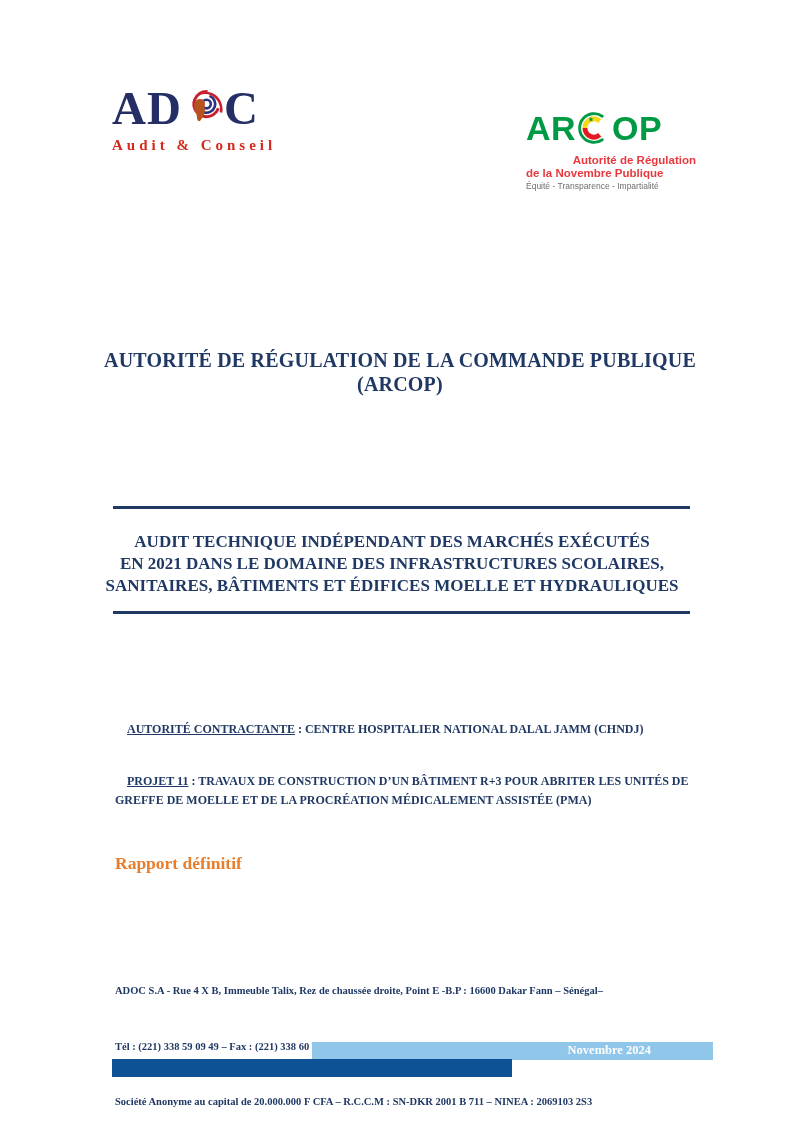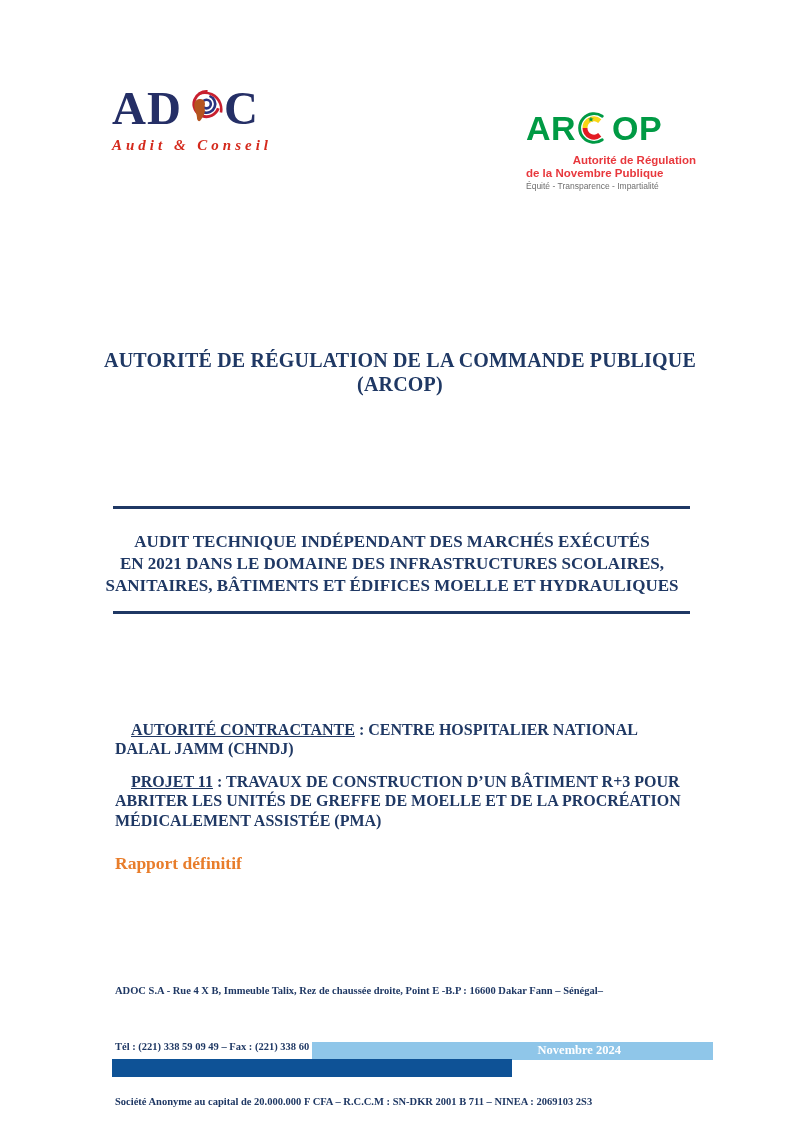--- a/index.html
+++ b/index.html
@@ -5,53 +5,53 @@
   html,body{margin:0;padding:0;background:#ffffff;}
   .page{
     position:relative;width:800px;height:1133px;background:#ffffff;
     font-family:"Liberation Serif", serif;color:#1F3864;overflow:hidden;
   }
   
   .adoc-logo{position:absolute;left:112px;top:84px;width:170px;}
   .adoc-word{display:flex;align-items:flex-start;font-family:"Liberation Serif",serif;
     font-weight:bold;font-size:47px;line-height:48px;color:#252F66;letter-spacing:1px;}
   .adoc-globe{width:40px;height:50px;margin:2px 1px 0 1px;flex:0 0 auto;}
-  .adoc-tagline{margin-top:1px;font-style:italic;font-weight:bold;font-size:15px;
+  .adoc-tagline{margin-top:1px;font-weight:bold;font-size:15px;
     color:#D4291C;letter-spacing:4px;white-space:nowrap;}
   
   .arcop-logo{position:absolute;left:526px;top:96px;width:170px;font-family:"Liberation Sans",sans-serif;margin-top:11px;}
   .arcop-word{display:flex;align-items:center;font-weight:bold;font-size:34px;line-height:38px;
     color:#009A44;letter-spacing:0.5px;}
   .arcop-cmark{width:36px;height:42px;margin:0 0px;flex:0 0 auto;}
   .arcop-sub{font-weight:bold;font-size:11.5px;line-height:12.5px;color:#E8383D;margin-top:0px;white-space:nowrap;}
   .arcop-sub.first{margin-top:5px;text-align:right;}
   .arcop-motto{font-size:8.5px;line-height:10px;color:#6E6E6E;margin-top:2px;white-space:nowrap;}
   
   .main-title{position:absolute;left:60px;width:680px;top:348px;text-align:center;
     font-weight:bold;font-size:20px;line-height:24px;color:#1F3864;letter-spacing:0.2px;}
   .rule{position:absolute;left:113px;width:577px;height:3px;background:#1F3864;}
   .rule-1{top:506px;}
   .rule-2{top:611px;}
   .subject{position:absolute;left:52px;width:680px;top:531px;text-align:center;
     font-weight:bold;font-size:17px;line-height:22px;color:#1F3864;}
   
-  .para{position:absolute;left:115px;width:580px;font-weight:bold;font-size:16px;
+  .para{position:absolute;left:115px;width:580px;font-weight:bold;font-size:12px;
     line-height:19.5px;color:#1F3864;white-space:pre-wrap;}
   .authority{top:700px;}
   .project{top:752px;}
   .u{text-decoration:underline;}
   
   .report-status{position:absolute;left:115px;top:853px;font-weight:bold;font-size:17.5px;color:#E87D2B;}
   
   .footer{position:absolute;left:115px;top:945px;width:570px;font-weight:bold;
     font-size:10.5px;line-height:18.5px;color:#1F3864;white-space:pre-wrap;}
   .footer .link{color:#7FA8D9;font-style:italic;font-weight:normal;}
   
   .date-bar{position:absolute;left:312px;top:1042px;width:401px;height:18px;background:#8FC6E9;
-    box-sizing:border-box;text-align:right;padding-right:92px;
+    box-sizing:border-box;text-align:right;padding-right:62px;
     font-weight:bold;font-size:12.5px;line-height:17px;color:#ffffff;}
   .bottom-bar{position:absolute;left:112px;top:1059px;width:400px;height:18px;background:#0E5296;}
 </style>
 </head>
 <body>
 
 <div class="page">
 
   <div class="adoc-logo">
     <div class="adoc-word">

